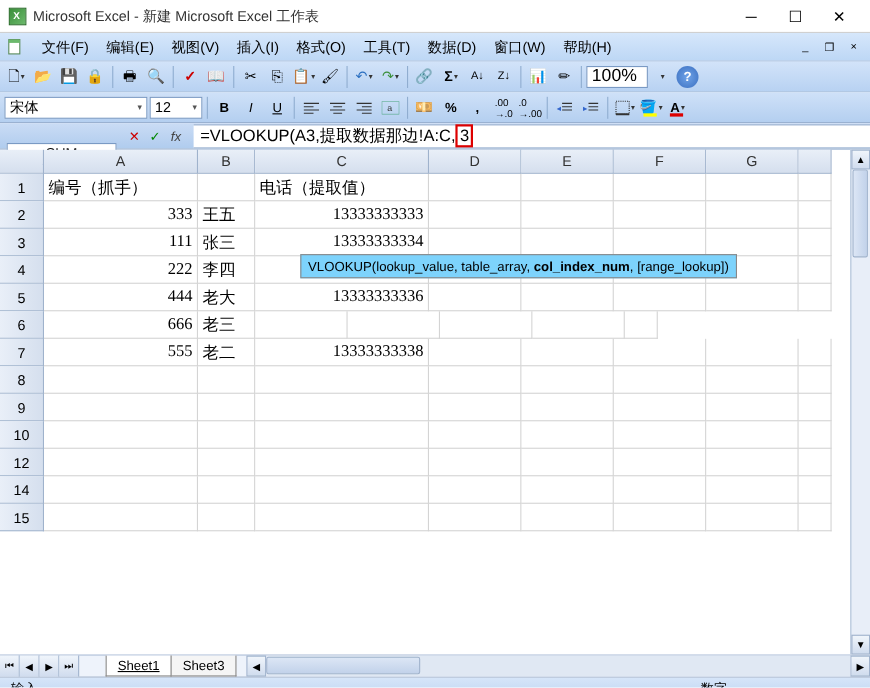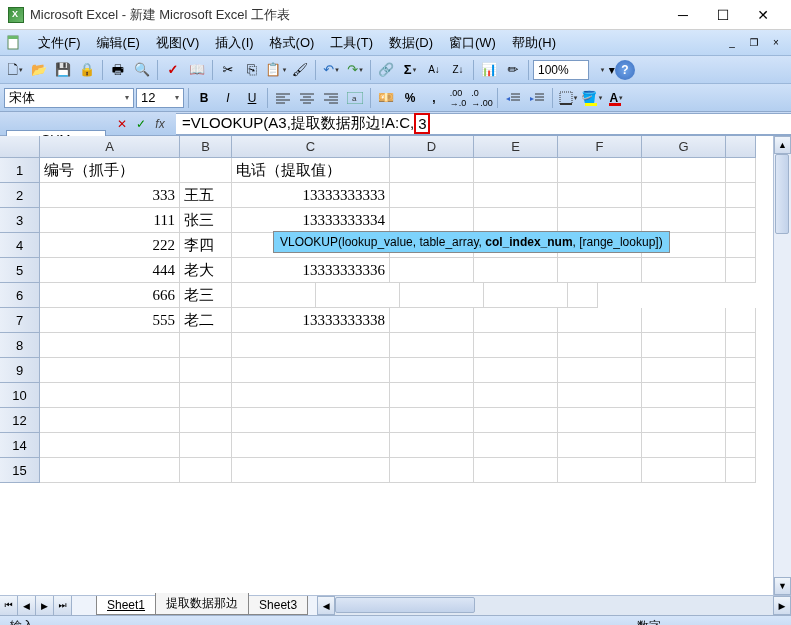--- a/index.html
+++ b/index.html
@@ -18,21 +18,21 @@
 .menubar .doc-ctrl { width: 20px; height: 20px; margin-right: 6px; display:flex; align-items:center; justify-content:center; }
 .menubar .menu-item { padding: 3px 8px; font-size: 13px; cursor: pointer; }
 .menubar .right { margin-left: auto; display: flex; }
 .menubar .right .sm-btn { width: 18px; height: 14px; margin: 0 2px; display:flex;align-items:center;justify-content:center; font-size:10px; cursor:pointer; }
 
 
 .toolbar { height: 28px; background: linear-gradient(#d2e3f9,#b8d2f2); display: flex; align-items: center; padding: 0 4px; border-bottom: 1px solid #9bb7d9; gap: 2px; }
 .toolbar .tb-btn { width: 22px; height: 22px; display: flex; align-items: center; justify-content: center; cursor: pointer; border: 1px solid transparent; }
 .toolbar .tb-btn.dd::after { content: "▾"; font-size: 7px; color: #333; margin-left: 1px; }
 .toolbar .sep { width: 1px; height: 20px; background: #90add0; margin: 0 2px; }
-.toolbar .zoom-box { height: 20px; width: 56px; background: #fff; border: 1px solid #7a9ac4; display: flex; align-items: center; padding: 0 4px; font-size: 12px; gap: 40px; }
+.toolbar .zoom-box { height: 20px; width: 56px; background: #fff; border: 1px solid #7a9ac4; display: flex; align-items: center; padding: 0 4px; font-size: 16px; gap: 40px; }
 .toolbar .help-btn { width: 20px; height: 20px; background: radial-gradient(#6fa3e8,#3b6fc0); border-radius: 50%; color: #fff; font-weight: bold; display:flex;align-items:center;justify-content:center; font-size:12px;}
 
 .toolbar2 { height: 28px; background: linear-gradient(#cfe1f8,#b4cff0); display: flex; align-items: center; padding: 0 4px; border-bottom: 1px solid #8fa9cc; gap: 2px; }
 .toolbar2 .font-box { height: 20px; width: 130px; background: #fff; border: 1px solid #7a9ac4; display: flex; align-items: center; padding: 0 4px; font-size: 13px; }
 .toolbar2 .font-box.size { width: 48px; }
 .toolbar2 .fb-dd { font-size: 8px; color: #555; margin-left: auto; }
 .toolbar2 .fmt-btn { width: 22px; height: 22px; display: flex; align-items: center; justify-content: center; cursor: pointer; border: 1px solid transparent; font-family: "Times New Roman", serif; }
 .toolbar2 .fmt-btn.dd::after { content: "▾"; font-size: 7px; color: #333; margin-left: 1px; }
 .toolbar2 .sep { width: 1px; height: 20px; background: #90add0; margin: 0 2px; }
 .toolbar2 .A-red { position:relative; }
@@ -499,21 +499,20 @@
 
 <div class="bottom-strip">
   <div class="tab-nav">
     <div class="nav-btn">⏮</div>
     <div class="nav-btn">◀</div>
     <div class="nav-btn">▶</div>
     <div class="nav-btn">⏭</div>
   </div>
   <div class="sheet-tabs">
     <div class="sheet-tab active">Sheet1</div>
-    <div class="sheet-tab">提取数据那边</div>
     <div class="sheet-tab">Sheet3</div>
   </div>
   <div class="hscroll">
     <div class="arr">◀</div>
     <div class="track">
         <div class="thumb"></div>
       </div>
     <div class="arr">▶</div>
   </div>
 </div>

